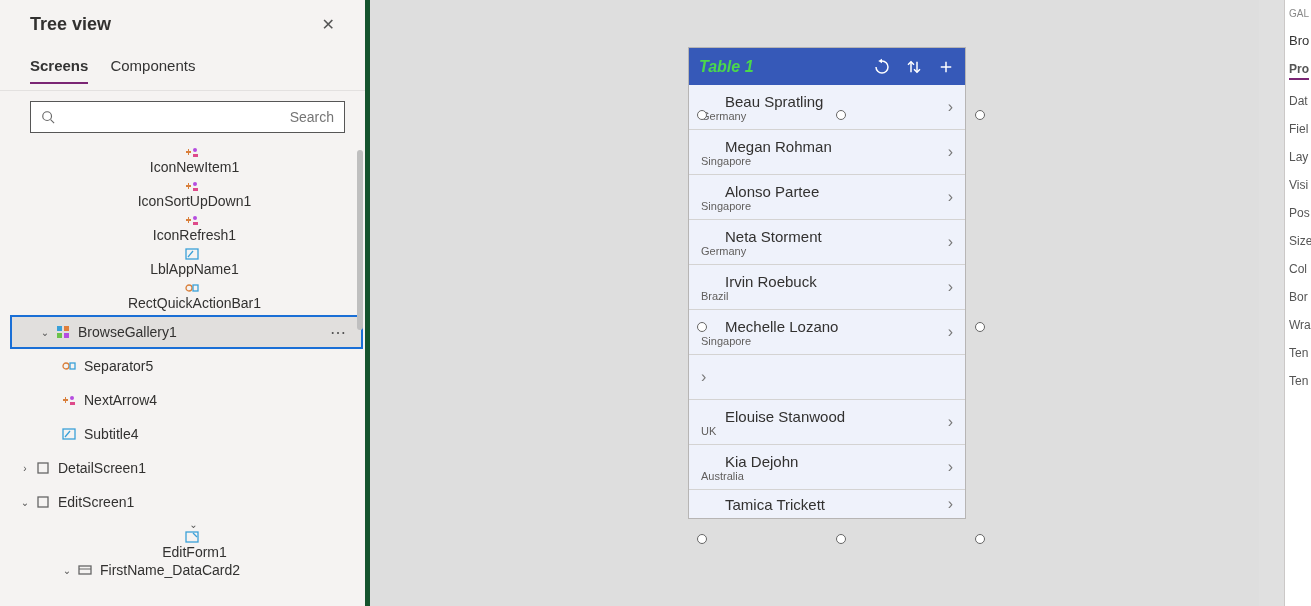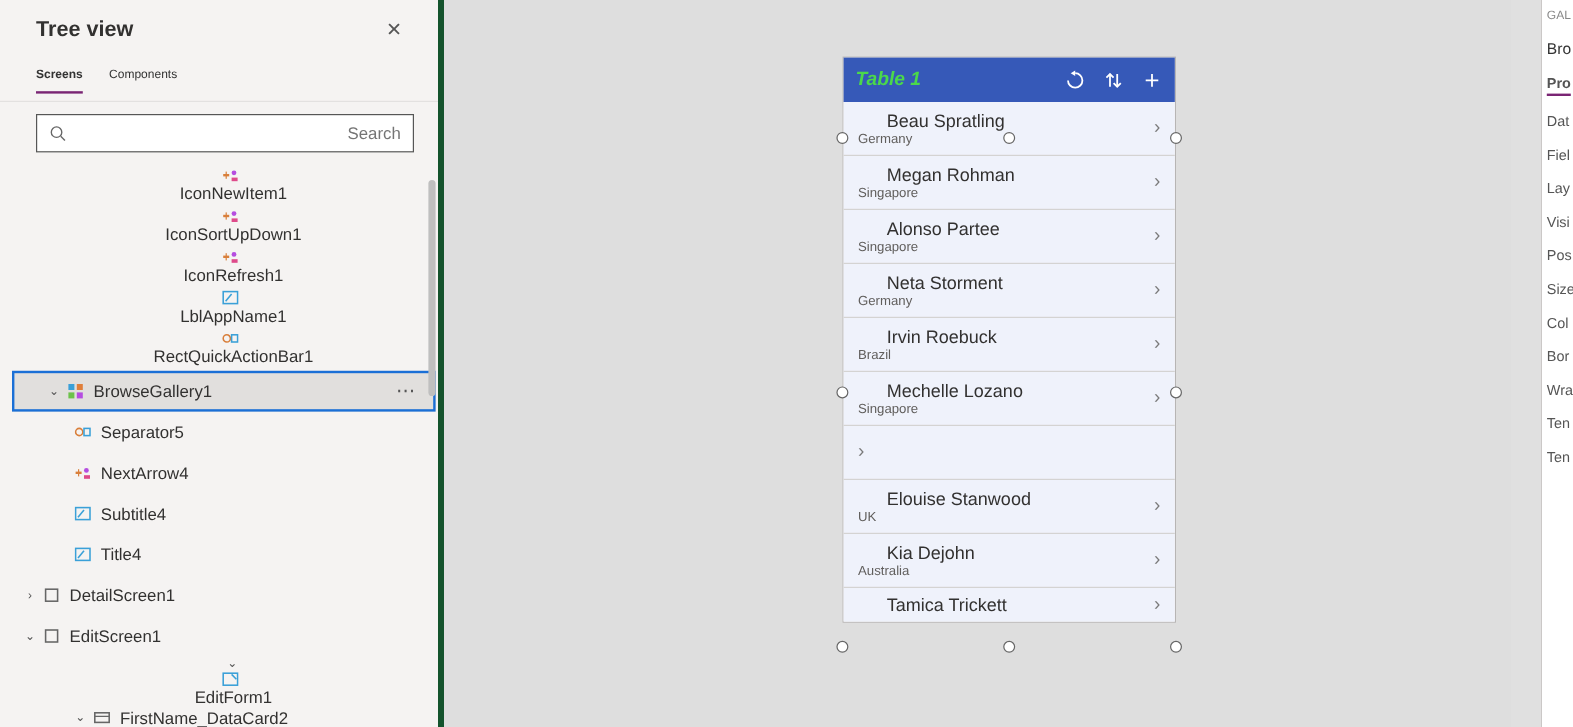--- a/index.html
+++ b/index.html
@@ -40,21 +40,21 @@
       color: #555;
       cursor: pointer;
     }
     .tab-row {
       display: flex;
       gap: 22px;
       padding: 18px 30px 6px 30px;
       border-bottom: 1px solid #e3e1e0;
     }
     .tab {
-      font-size: 10px;
+      font-size: 15px;
       color: #333;
       padding-bottom: 8px;
       cursor: pointer;
     }
     .tab.active {
       font-weight: 600;
       border-bottom: 2px solid #7a2574;
     }
     .search-box {
       margin: 10px 20px 8px 30px;
@@ -129,21 +129,21 @@
       border-radius: 3px;
     }
     
     .canvas {
       flex: 1;
       background: #dedede;
       position: relative;
     }
     .phone-app {
       position: absolute;
-      left: 332px;
+      left: 318px;
       top: 47px;
       width: 278px;
       background: #fff;
       border: 1px solid #b7b5b4;
     }
     .app-header {
       height: 37px;
       background: #3659b8;
       display: flex;
       align-items: center;
@@ -342,29 +342,20 @@
       <span>NextArrow4</span>
     </div>
     <div class="tree-item indent-2">
       <span class="icon">
           <svg width="14" height="14">
             <rect x="1" y="2" width="12" height="10" stroke="#3aa0d8" stroke-width="1.3" fill="none"></rect>
             <line x1="3" y1="10" x2="8" y2="4" stroke="#3aa0d8" stroke-width="1.3"></line>
           </svg>
         </span>
       <span>Subtitle4</span>
-    </div>
-    <div class="tree-item indent-2">
-      <span class="icon">
-          <svg width="14" height="14">
-            <rect x="1" y="2" width="12" height="10" stroke="#3aa0d8" stroke-width="1.3" fill="none"></rect>
-            <line x1="3" y1="10" x2="8" y2="4" stroke="#3aa0d8" stroke-width="1.3"></line>
-          </svg>
-        </span>
-      <span>Title4</span>
     </div>
 
     <div class="tree-item indent-0">
       <span class="expand">›</span>
       <span class="icon">
           <svg width="14" height="14">
             <rect x="2" y="2" width="10" height="10" stroke="#666" stroke-width="1.3" fill="none"></rect>
           </svg>
         </span>
       <span>DetailScreen1</span>

